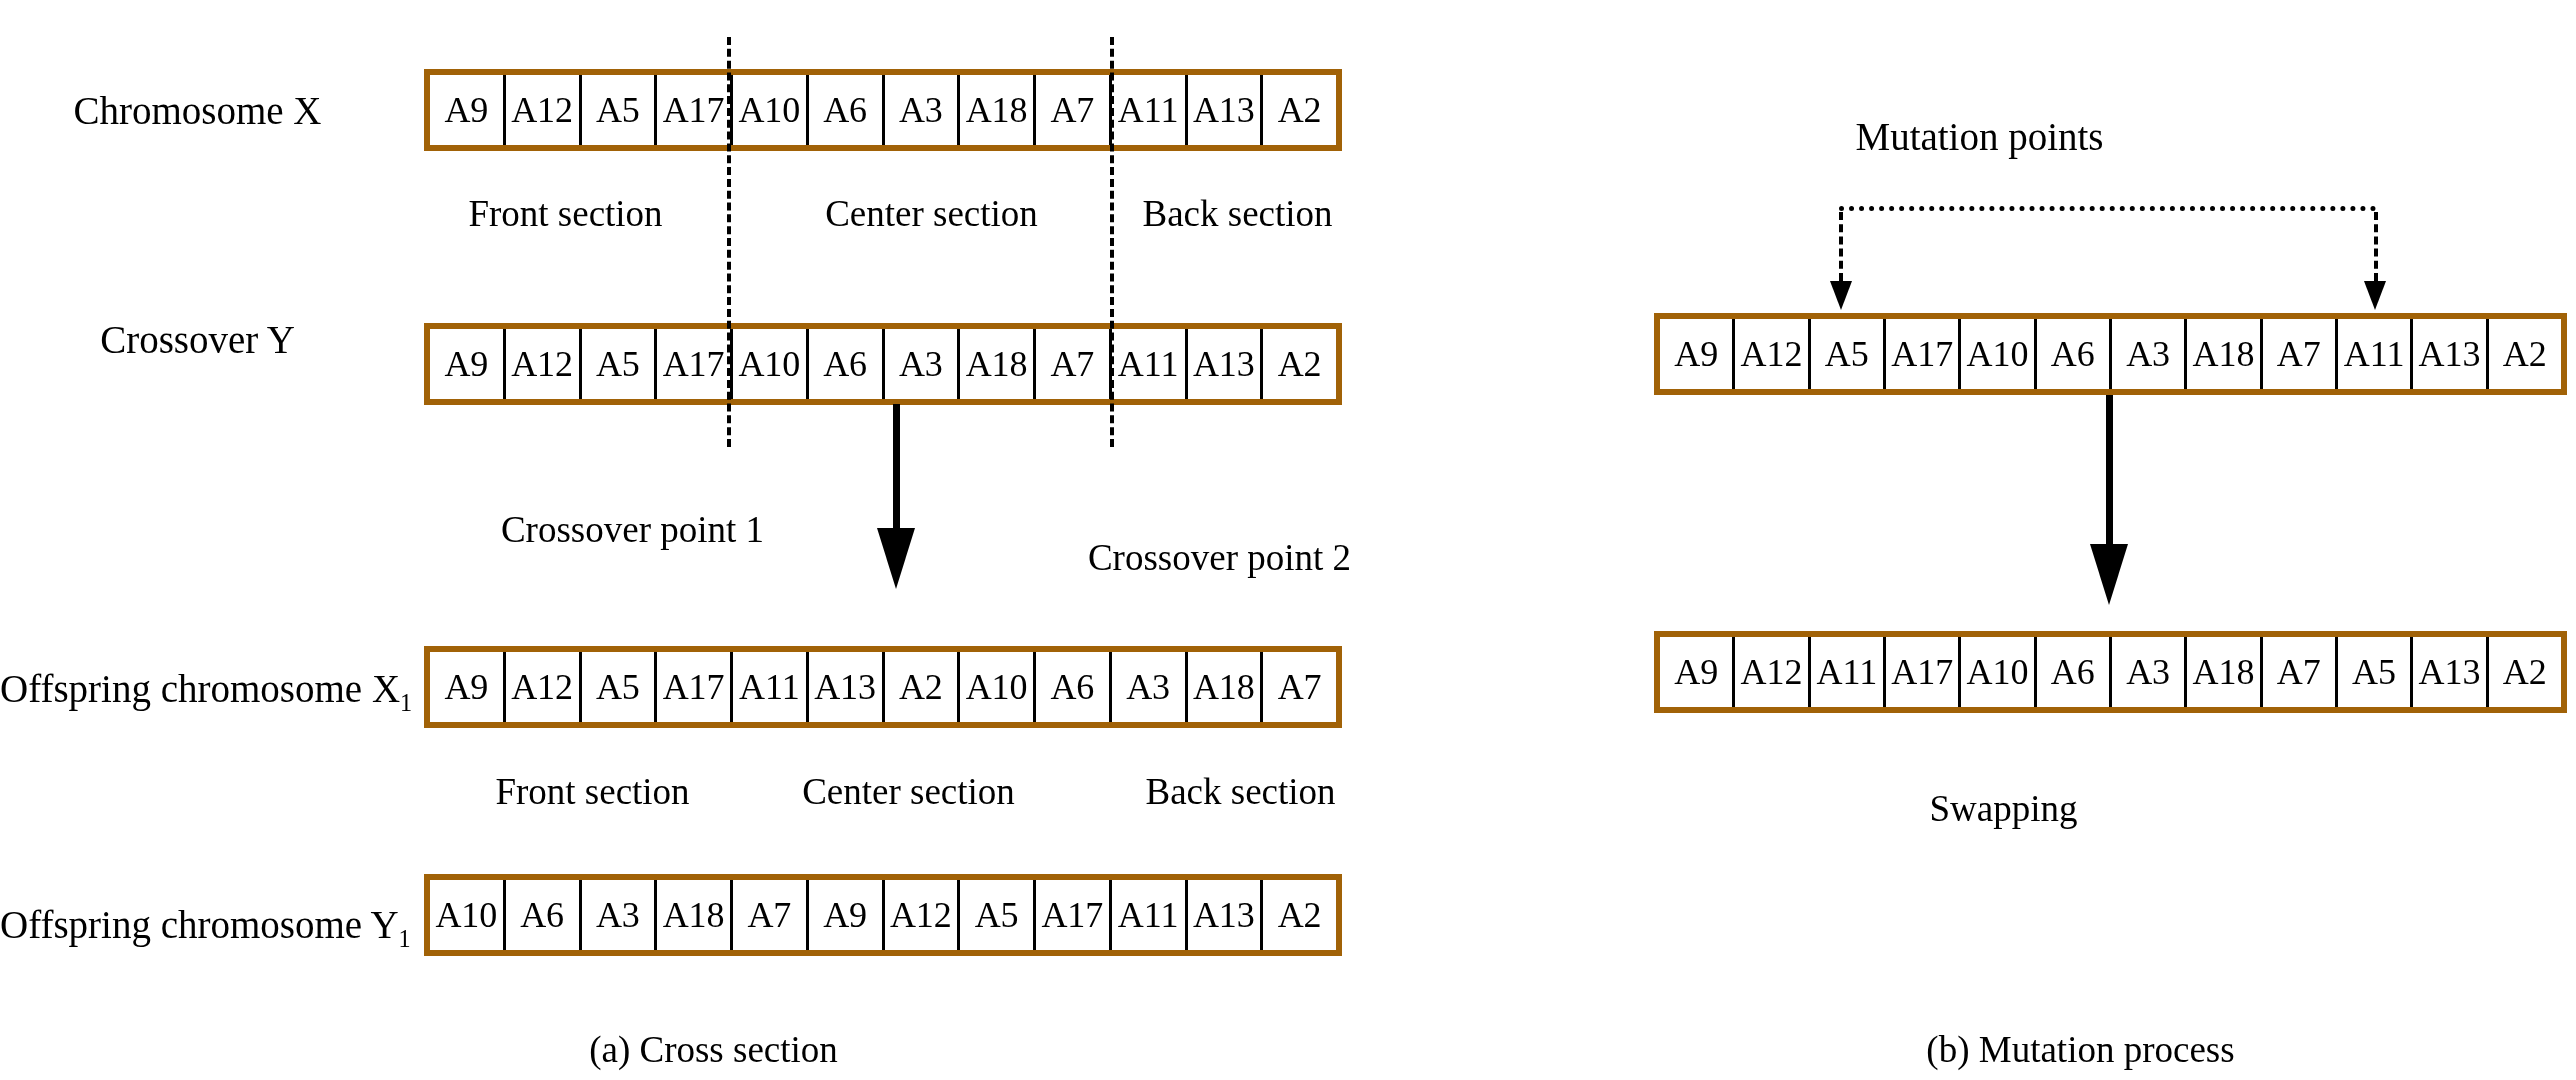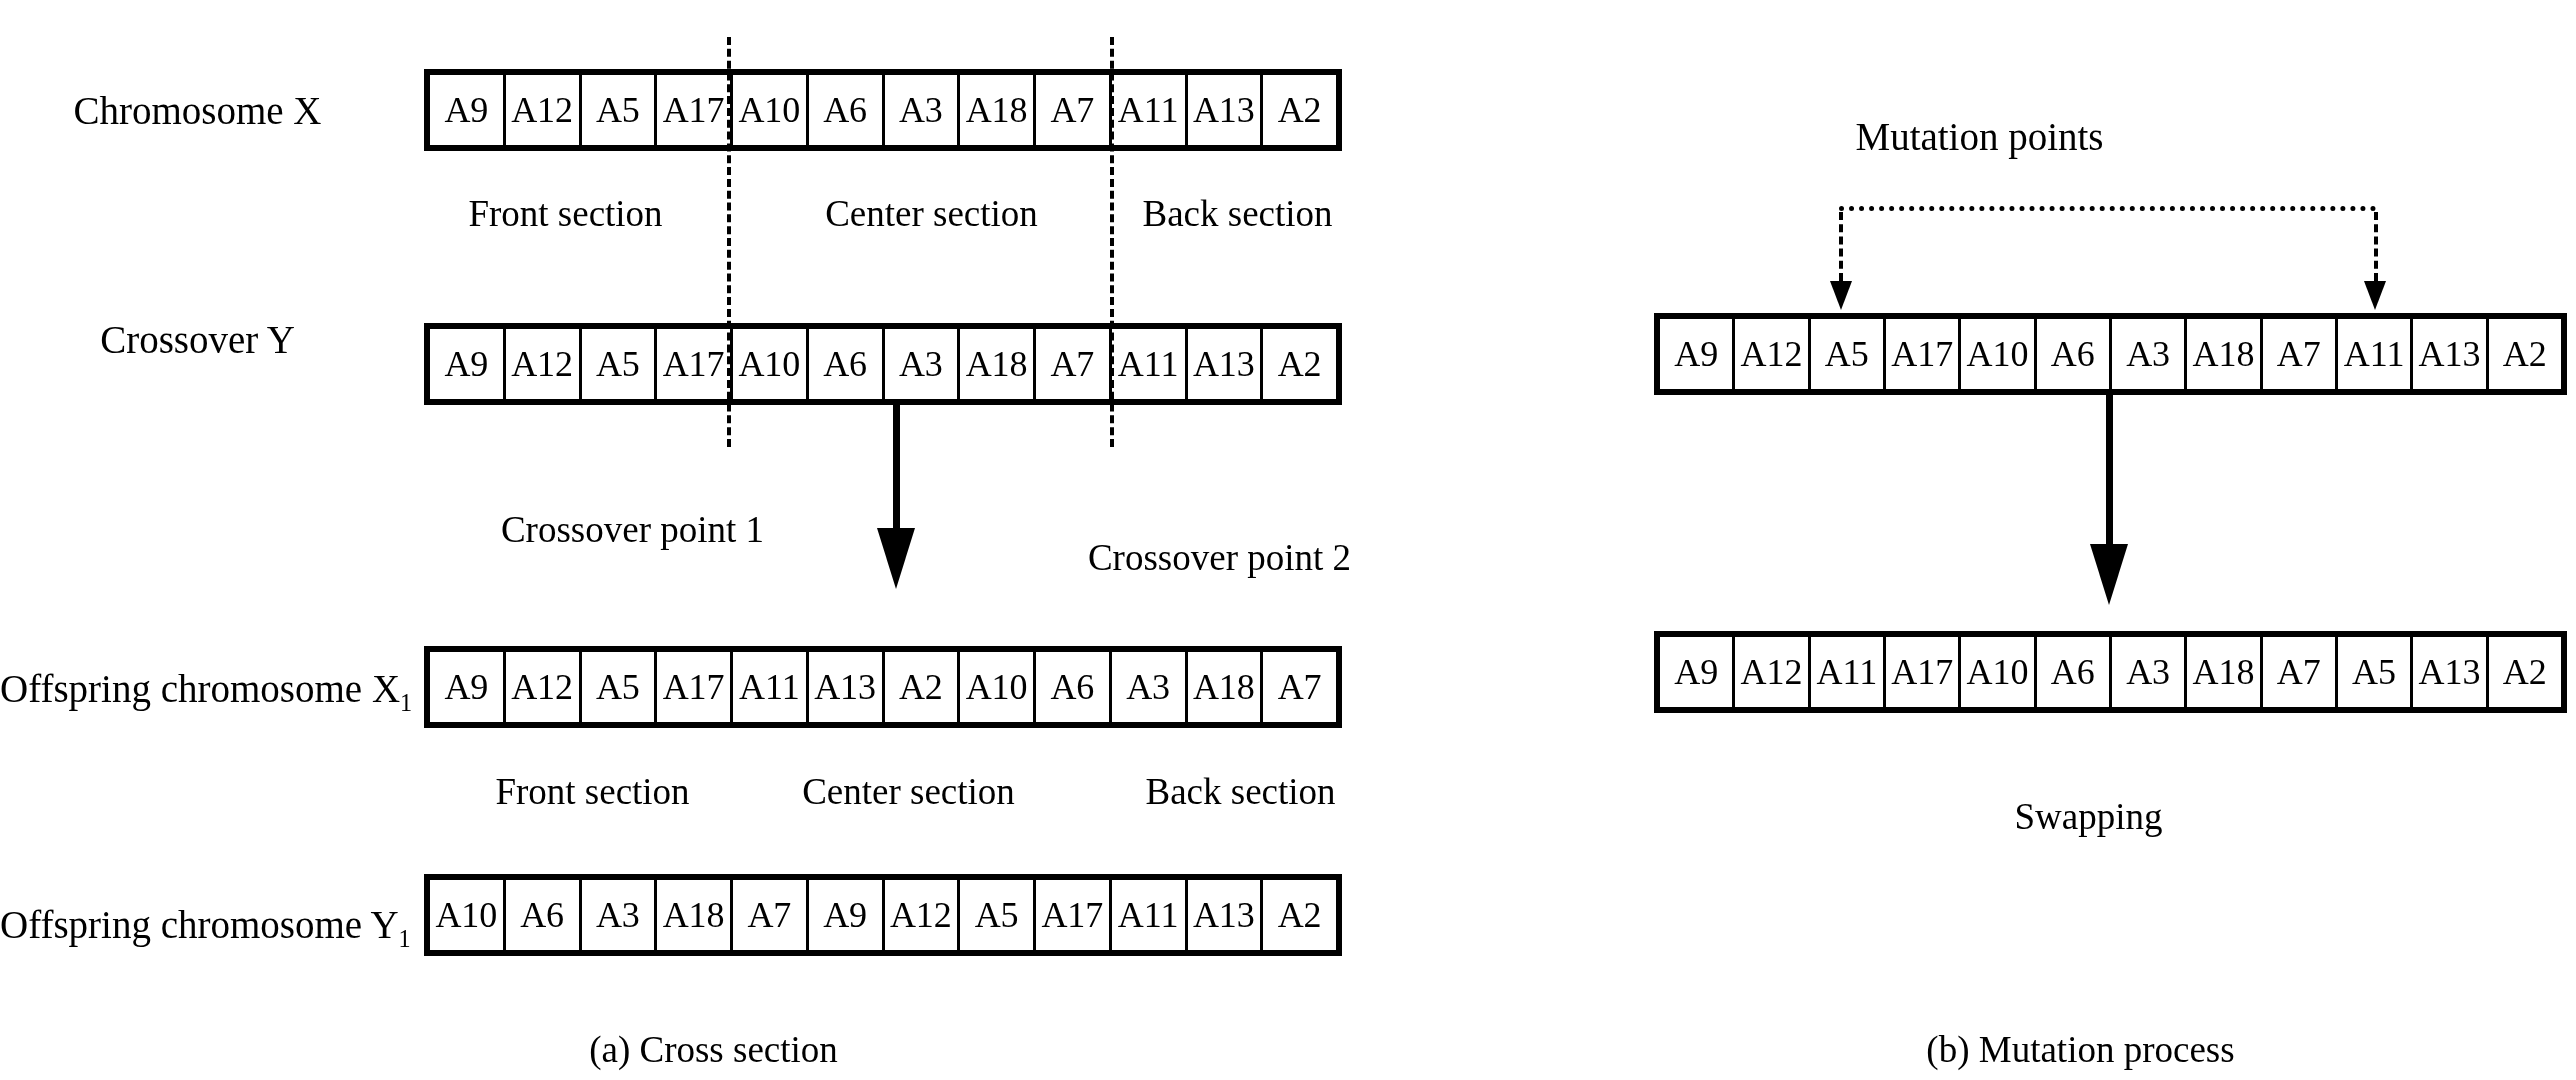--- a/index.html
+++ b/index.html
@@ -8,21 +8,21 @@
     background: #ffffff;
     position: relative;
     overflow: hidden;
     font-family: "Liberation Serif", "DejaVu Serif", serif;
     color: #000;
   }
   
   .gene-row {
     position: absolute;
     box-sizing: border-box;
-    border: 6px solid #000000;
+    border: 6px solid #a16207;
     background: #fff;
     display: flex;
     align-items: stretch;
   }
   .cell {
     flex: 1 1 0;
     display: flex;
     align-items: center;
     justify-content: center;
     font-size: 36px;
@@ -200,17 +200,17 @@
       <div class="cell">A18</div>
       <div class="cell">A7</div>
       <div class="cell">A5</div>
       <div class="cell">A13</div>
       <div class="cell">A2</div>
     </div>
 
   <div class="arrow-shaft" style="left:2106px; top:395px; height:149px;"></div>
   <div class="arrow-head" style="left:2090px; top:544px;"></div>
 
-  <div class="lbl small" style="left:1922px; top:789px; width:333px;margin-top:8px;">Swapping</div>
+  <div class="lbl small" style="left:1837px; top:789px; width:333px;">Swapping</div>
 
   <div class="lbl small" style="left:1881px; top:1030px; width:399px;font-family:Liberation Serif, serif;">(b) Mutation process</div>
 </div>
 
 
 </body></html>

